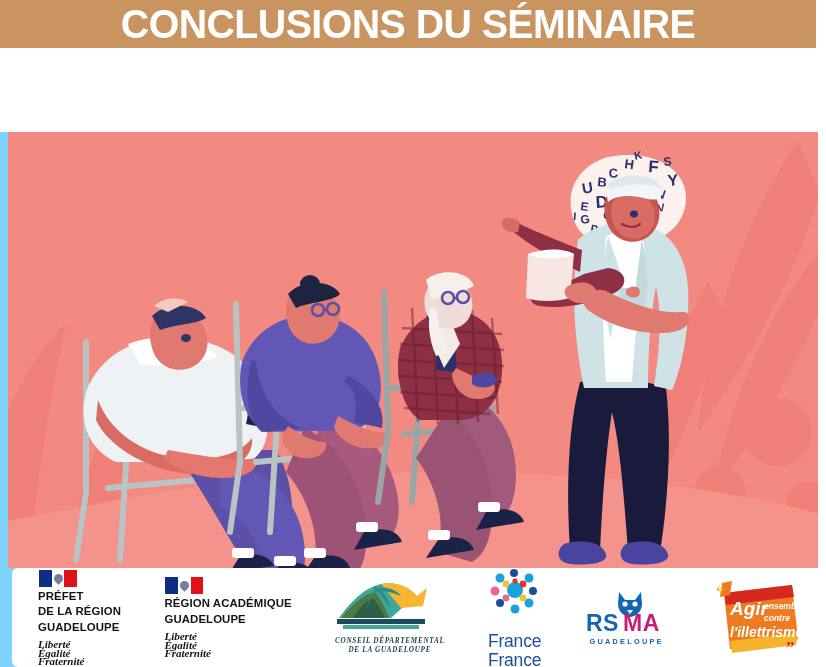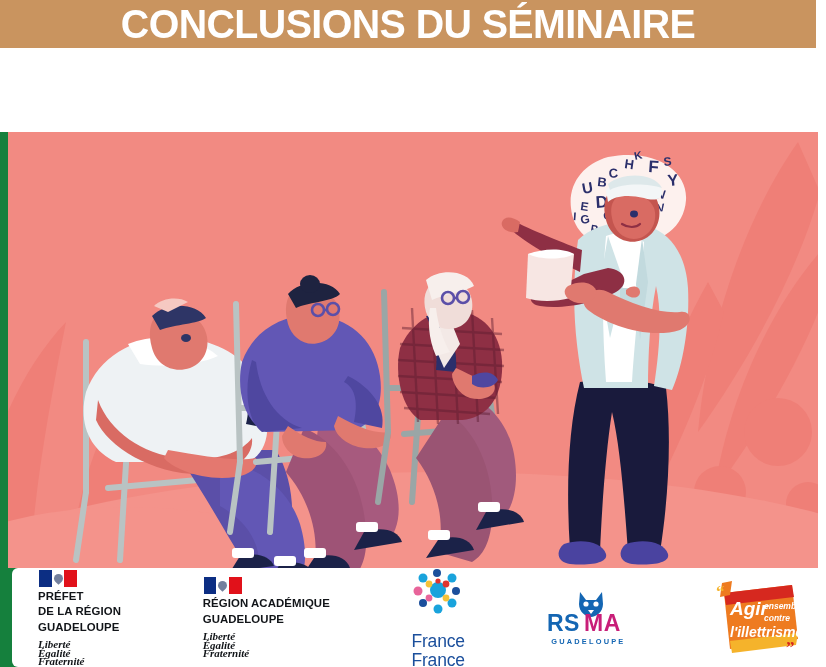--- a/index.html
+++ b/index.html
@@ -1,20 +1,20 @@
 <!DOCTYPE html>
 <html lang="fr"><head>
 <meta charset="utf-8">
 <title>Conclusions du séminaire</title>
 <style>
   * { margin:0; padding:0; box-sizing:border-box; }
   html,body { width:826px; height:667px; overflow:hidden; background:#ffffff;
               font-family:"Liberation Sans", sans-serif; }
 
-  .poster { position:relative; width:816px; height:667px; background:#15803d; }
+  .poster { position:relative; width:816px; height:667px; background:#7dd3fc; }
 
   
   .header { position:relative; width:100%; height:132px; background:#ffffff; }
   .header-band {
     position:absolute; left:0; top:0; width:100%; height:48px;
     background:#c9945f;
   }
   .title {
     position:absolute; left:0; top:1px; width:100%;
     text-align:center; color:#ffffff;
@@ -366,20 +366,37 @@
       </div>
       <div class="rf-name">RÉGION ACADÉMIQUE</div>
       <div class="rf-name">GUADELOUPE</div>
       <div class="rf-motto">
         <div>Liberté</div>
         <div>Égalité</div>
         <div>Fraternité</div>
       </div>
     </div>
 
+    <div class="logo">
+      <svg width="96" height="54" viewBox="0 0 96 54">
+        <path d="M4 38 C 14 24, 28 8, 46 4 C 62 1, 74 8, 80 16 L 56 38 Z" fill="#3fa79b"></path>
+        <path d="M46 4 C 62 1, 76 8, 82 16 L 92 8 L 88 26 L 66 28 Z" fill="#f6b632"></path>
+        <path d="M6 38 C 16 26, 28 14, 40 12 C 48 22, 52 32, 54 38 Z" fill="#4c7a45"></path>
+        <path d="M18 38 C 24 28, 32 20, 38 18 C 44 26, 48 33, 50 38 Z" fill="#2f5e46"></path>
+        <path d="M40 6 C 48 10, 54 20, 56 30 C 50 20, 44 12, 38 8 Z" fill="#2b8f85"></path>
+        <path d="M42 8 C 52 6, 62 10, 66 16 C 56 12, 48 10, 42 12 Z" fill="#2b8f85"></path>
+        <path d="M42 8 C 36 14, 32 22, 32 30 C 34 20, 38 12, 44 10 Z" fill="#2b8f85"></path>
+        <rect x="2" y="39" width="88" height="5" fill="#1b4a5e"></rect>
+        <rect x="8" y="45" width="76" height="4" fill="#3fa79b"></rect>
+      </svg>
+      <div class="cd-caption">
+        <div>CONSEIL DÉPARTEMENTAL</div>
+        <div>DE LA GUADELOUPE</div>
+      </div>
+    </div>
 
     <div class="logo ft">
       <svg width="52" height="50" viewBox="0 0 52 50">
         <circle cx="26" cy="25" r="8" fill="#19a3dc"></circle>
         <circle cx="11" cy="13" r="4.5" fill="#19a3dc"></circle>
         <circle cx="25" cy="8" r="4" fill="#1b4f9c"></circle>
         <circle cx="40" cy="13" r="4.5" fill="#19a3dc"></circle>
         <circle cx="44" cy="26" r="4" fill="#1b4f9c"></circle>
         <circle cx="40" cy="38" r="4.5" fill="#19a3dc"></circle>
         <circle cx="26" cy="44" r="4.5" fill="#19a3dc"></circle>

